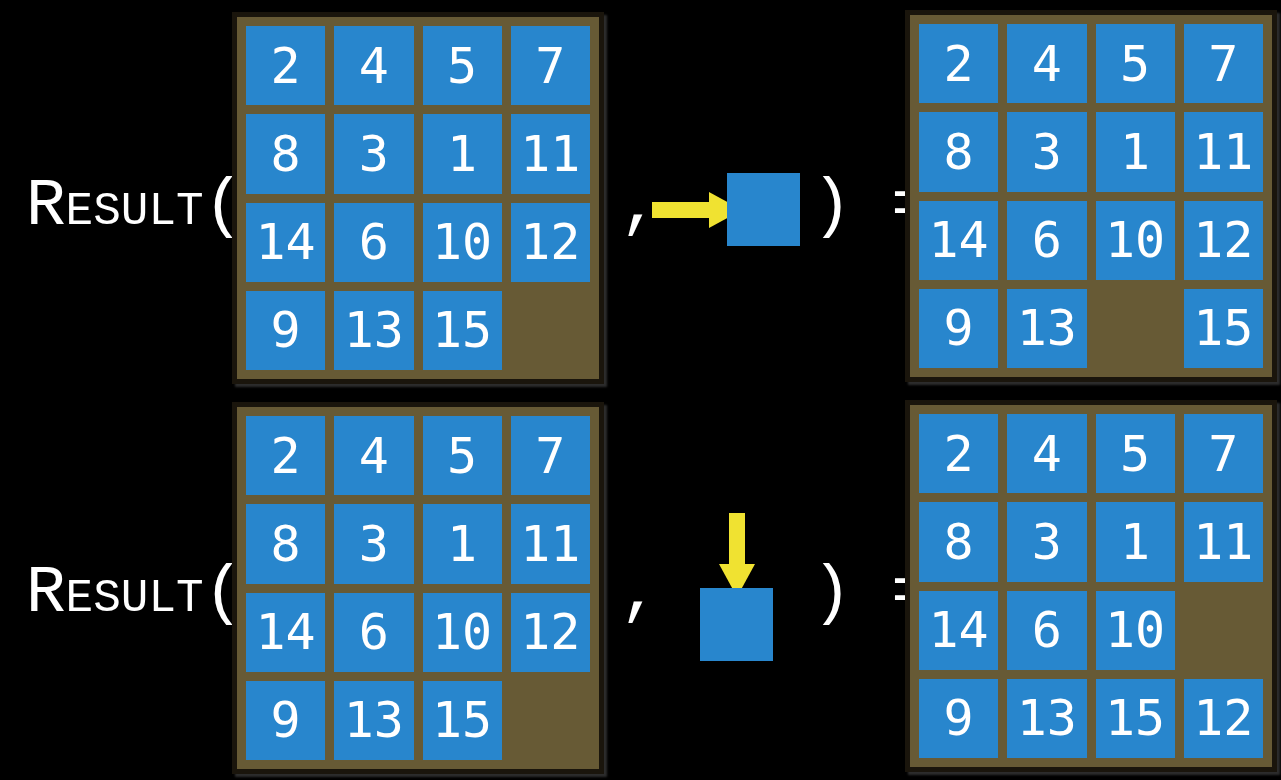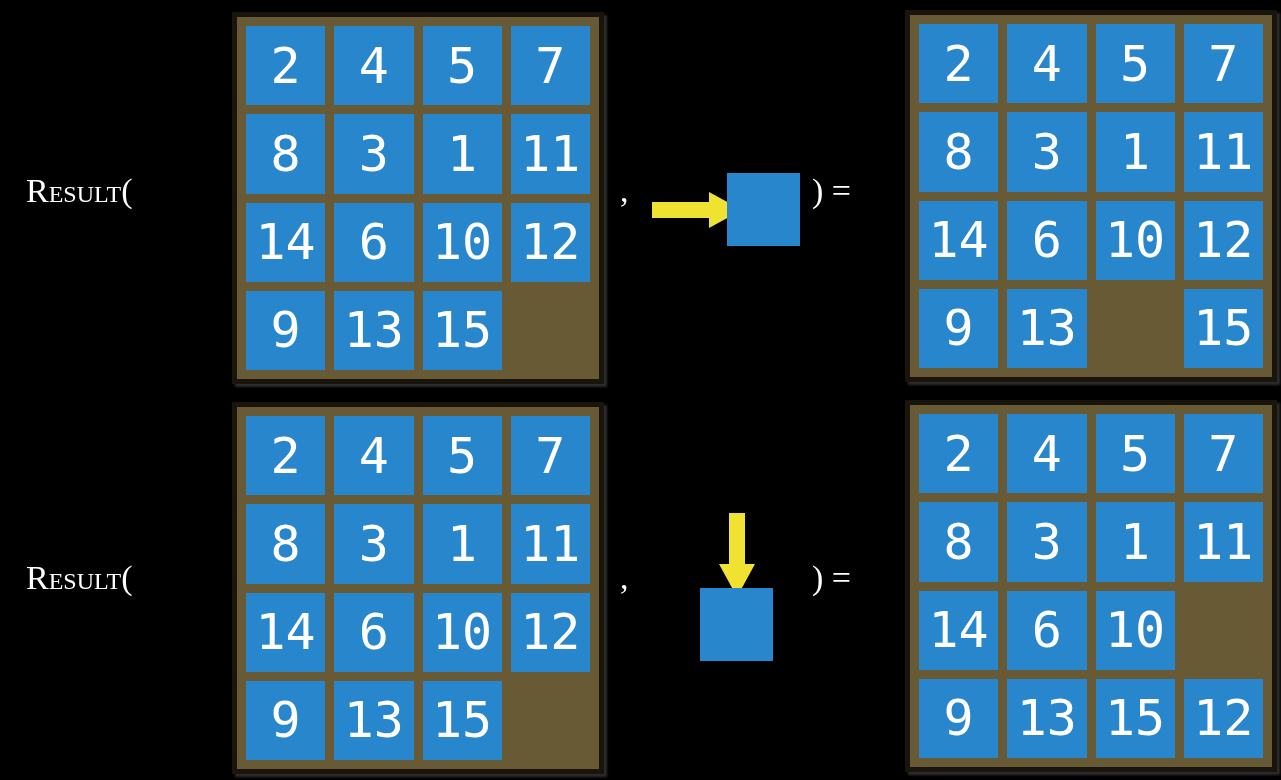--- a/index.html
+++ b/index.html
@@ -11,24 +11,25 @@
     position: relative;
     width: 1281px;
     height: 780px;
     background: var(--background, #000);
     overflow: hidden;
     font-family: "Liberation Serif", serif;
   }
   .serif-text {
     position: absolute;
     color: var(--text-white, #fff);
-    font-size: 34px;
+    font-size: 66px;
     line-height: 1;
     font-variant: small-caps;
     white-space: nowrap;
+    font-family: Liberation Mono, monospace;
   }
   .board {
     position: absolute;
     width: 372px;
     height: 372px;
     box-sizing: border-box;
     border: 5px solid var(--board-border, #1a150c);
     background: var(--board-brown, #675a35);
     padding: 9px;
     display: grid;

